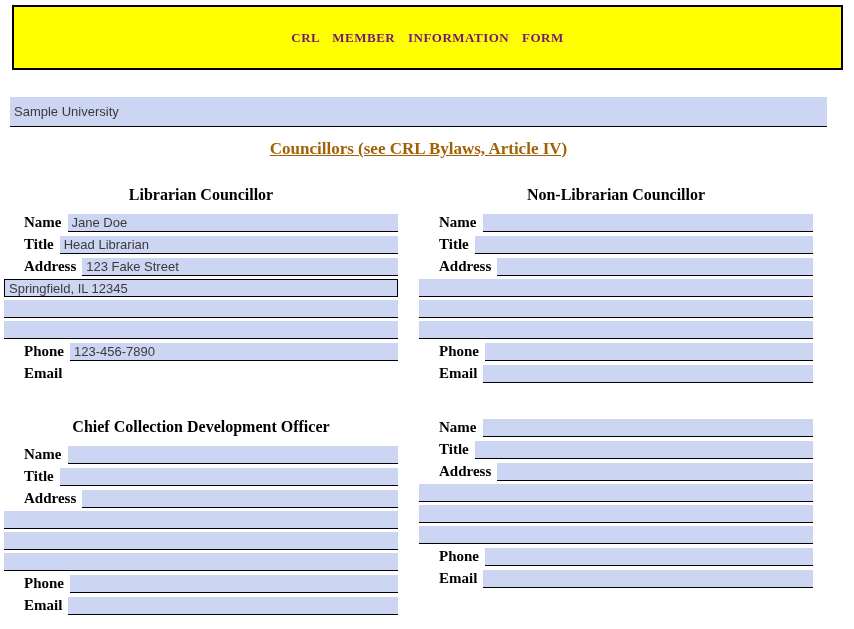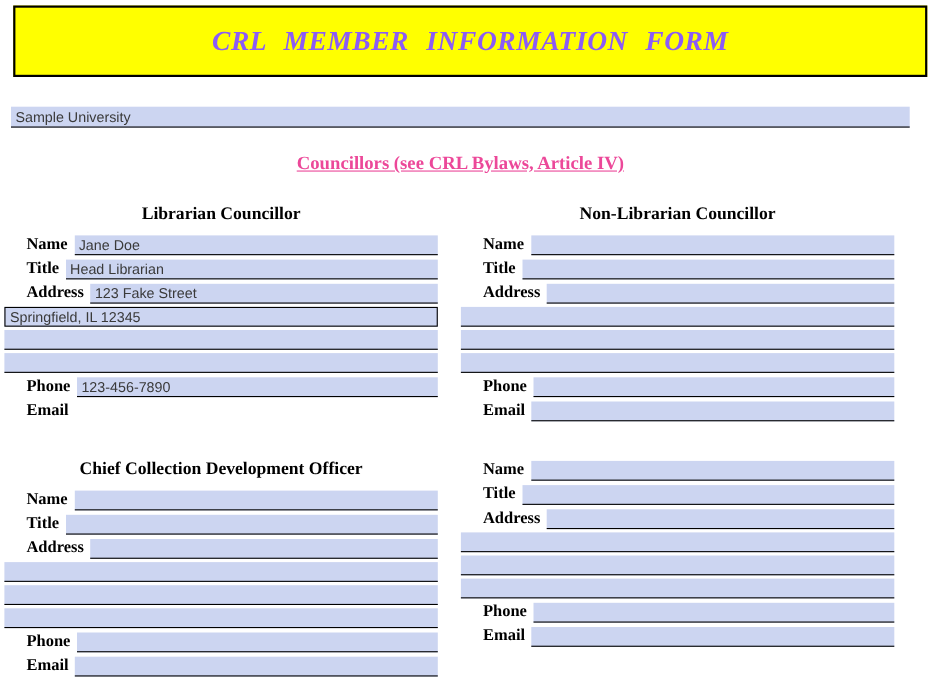--- a/index.html
+++ b/index.html
@@ -18,67 +18,66 @@
     width: 831px; height: 65px;
     background: #ffff00;
     border: 2px solid #000000;
     display: flex;
     align-items: center;
     justify-content: center;
   }
   .banner-title {
     font-family: "Liberation Serif", serif;
     font-weight: bold;
-    font-size: 25px;
-    color: #8b5cf6;
+    font-size: 13px;
+    color: #701a75;
     letter-spacing: 0.5px;
     word-spacing: 9px;
-    font-style: italic;
   }
   .inst-row {
     position: absolute;
     left: 10px; top: 97px;
     width: 817px;
     display: flex;
     align-items: flex-end;
   }
   .lbl {
     font-family: "Liberation Serif", serif;
     font-weight: bold;
     font-size: 15px;
     color: #000000;
     white-space: nowrap;
     line-height: 19px;
   }
   .inst-lbl { margin-right: 6px; }
   .field {
     display: block;
     flex: 1 1 auto;
-    height: 19px;
+    height: 30px;
     background: #ccd5f1;
     border: none;
     border-bottom: 1px solid #000000;
     border-radius: 0;
     outline: none;
     padding: 0 4px;
     font-family: "Liberation Sans", sans-serif;
     font-size: 13px;
     color: #3a3a3a;
     min-width: 0;
   }
   .field.boxed { border: 1px solid #000000; }
   .main-heading {
     position: absolute;
     left: 10px; top: 139px;
     width: 817px;
     text-align: center;
     font-weight: bold;
     font-size: 17px;
     text-decoration: underline;
-    color: #ec4899;
+    color: #a16207;
   }
   .grid {
     position: absolute;
     left: 4px;
     width: 824px;
     display: flex;
     gap: 21px;
   }
   .grid.top { top: 186px; }
   .grid.bottom { top: 418px; }

